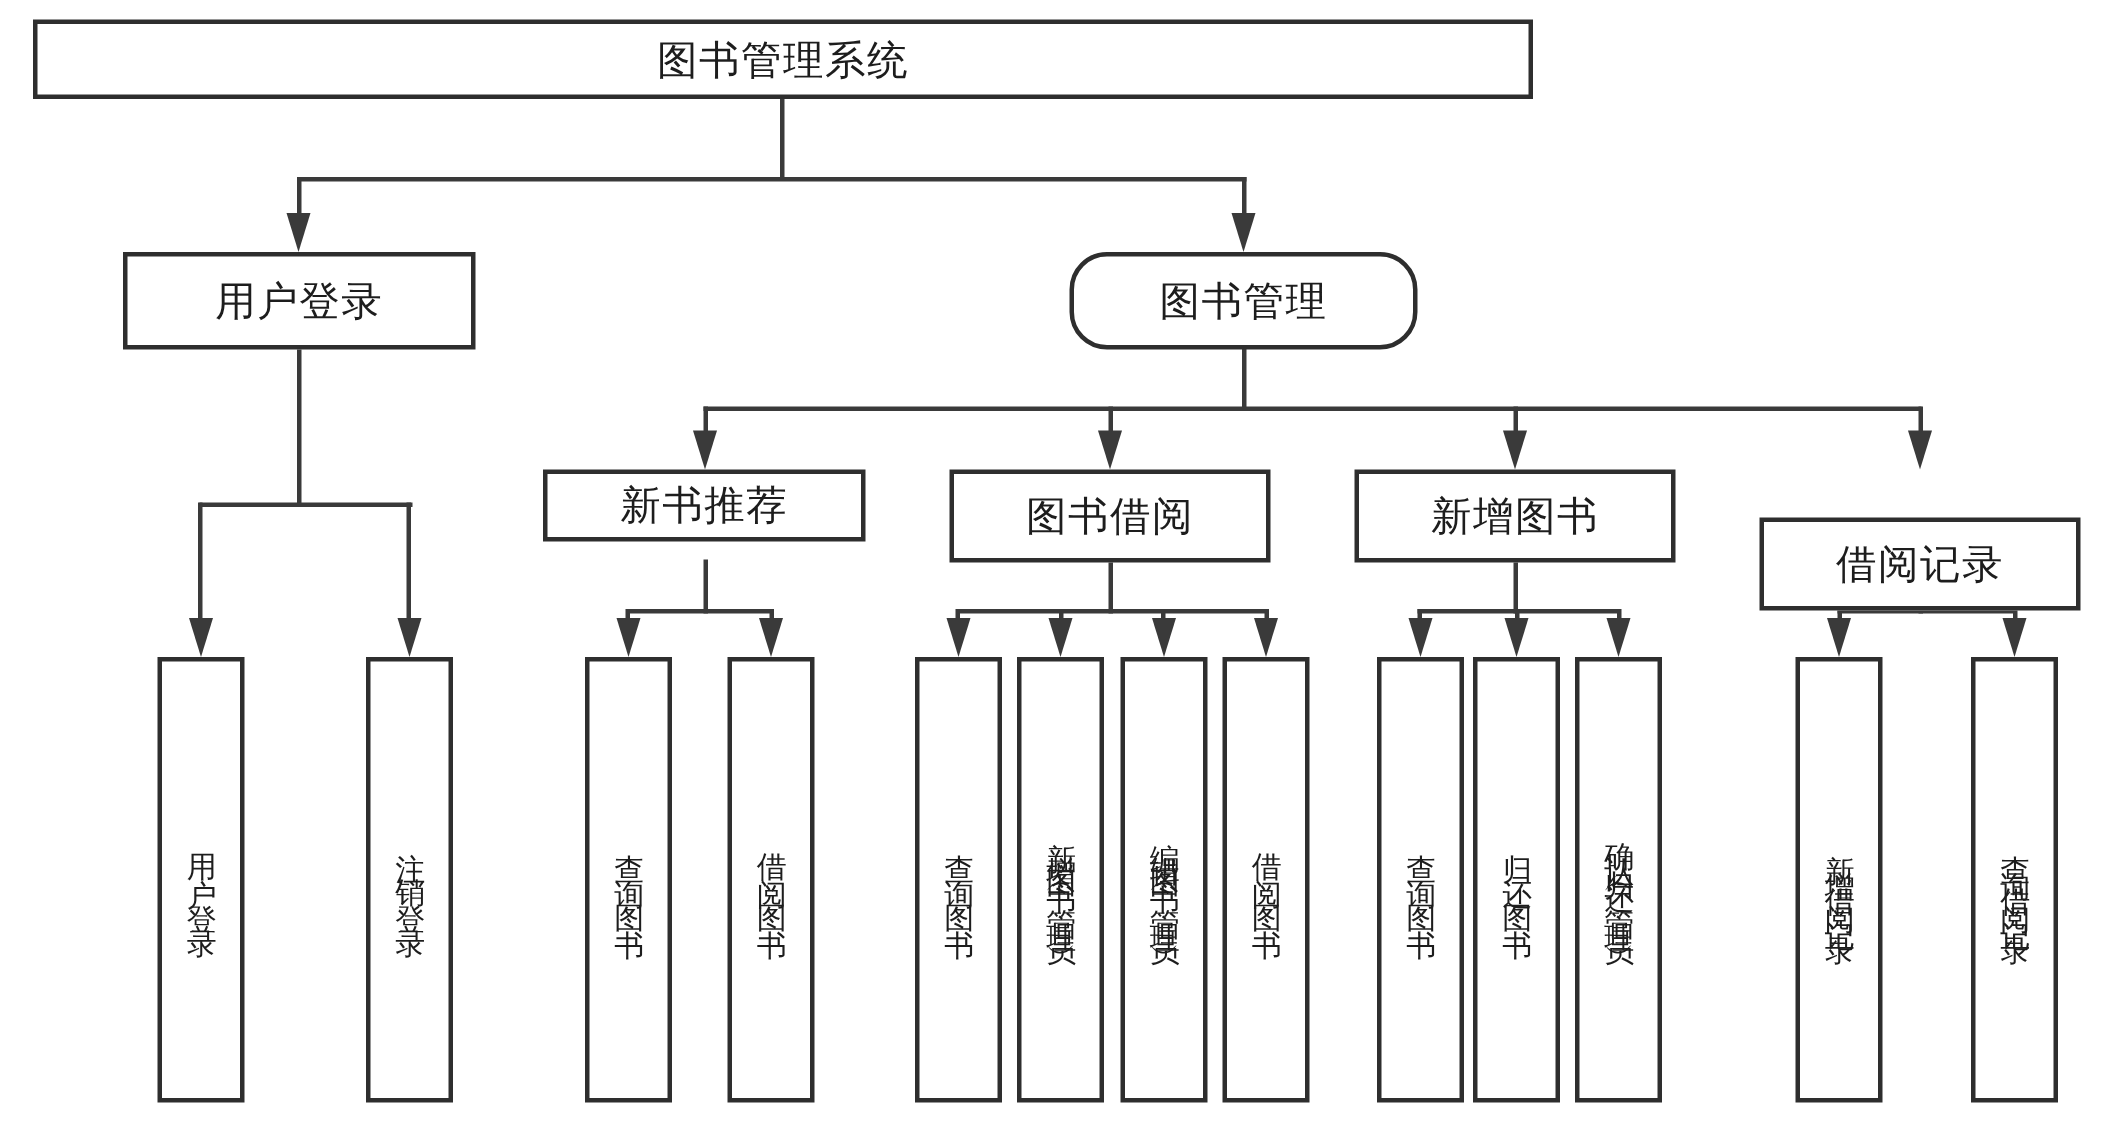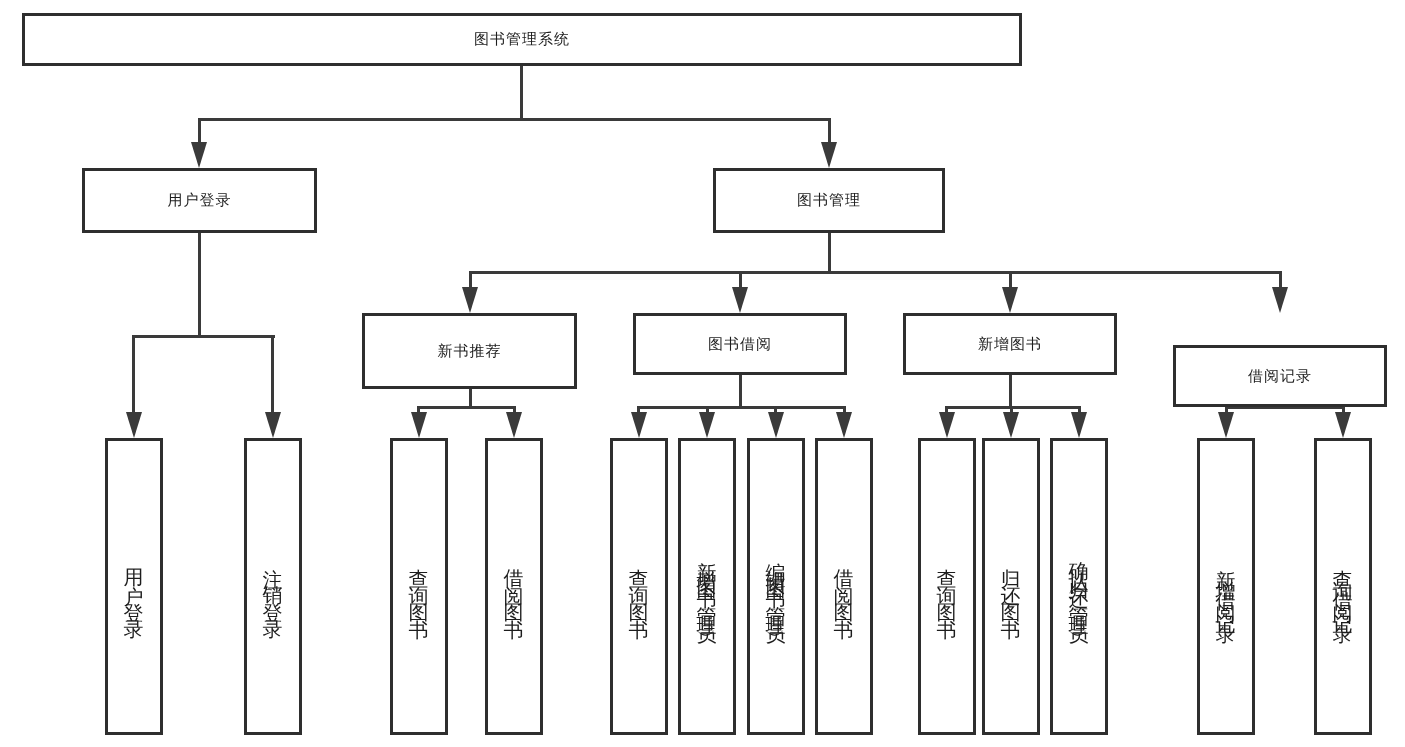--- a/index.html
+++ b/index.html
@@ -3,21 +3,21 @@
 <meta charset="utf-8">
 <style>
   html,body{margin:0;padding:0;background:#fff;}
   #stage{
     position:relative;width:1405px;height:747px;background:#ffffff;overflow:hidden;
     font-family:"Liberation Sans","DejaVu Sans",sans-serif;color:#1d1d1d;
   }
   .box{
     position:absolute;box-sizing:border-box;background:#fff;
     border:3px solid #2e2e2e;display:flex;align-items:center;justify-content:center;
-    font-size:15px;letter-spacing:1px;color:#1d1d1d;z-index:2;
+    font-size:27px;letter-spacing:1px;color:#1d1d1d;z-index:2;
   }
   .vbox{
     writing-mode:vertical-rl;text-orientation:mixed;
     font-size:20px;line-height:1;
   }
   .ls-wide{letter-spacing:17px;}
   .ls-med{letter-spacing:11px;}
   .ls-tight{letter-spacing:9px;}
   .hline,.vline{position:absolute;background:#3a3a3a;z-index:1;}
   .hline{height:3px;}
@@ -35,23 +35,23 @@
 </style>
 </head>
 <body>
 
 <div id="stage">
 
   <div class="box" style="left:22px;top:13px;width:1000px;height:53px;">图书管理系统</div>
 
   <div class="box" style="left:82px;top:168px;width:235px;height:65px;">用户登录</div>
 
-  <div class="box" style="left:713px;top:168px;width:232px;height:65px;">图书管理</div>
+  <div class="box" style="left:713px;top:168px;width:232px;height:65px;border-radius:25px;">图书管理</div>
 
-  <div class="box" style="left:362px;top:313px;width:215px;height:76px;">新书推荐</div>
+  <div class="box" style="left:362px;top:313px;width:215px;height:48px;">新书推荐</div>
 
   <div class="box" style="left:633px;top:313px;width:214px;height:62px;">图书借阅</div>
 
   <div class="box" style="left:903px;top:313px;width:214px;height:62px;">新增图书</div>
 
   <div class="box" style="left:1173px;top:313px;width:214px;height:62px;margin-top:32px;">借阅记录</div>
 
   <div class="box vbox ls-wide" style="left:105px;top:438px;width:58px;height:297px;">用户登录</div>
 
   <div class="box vbox ls-wide" style="left:244px;top:438px;width:58px;height:297px;">注销登录</div>

